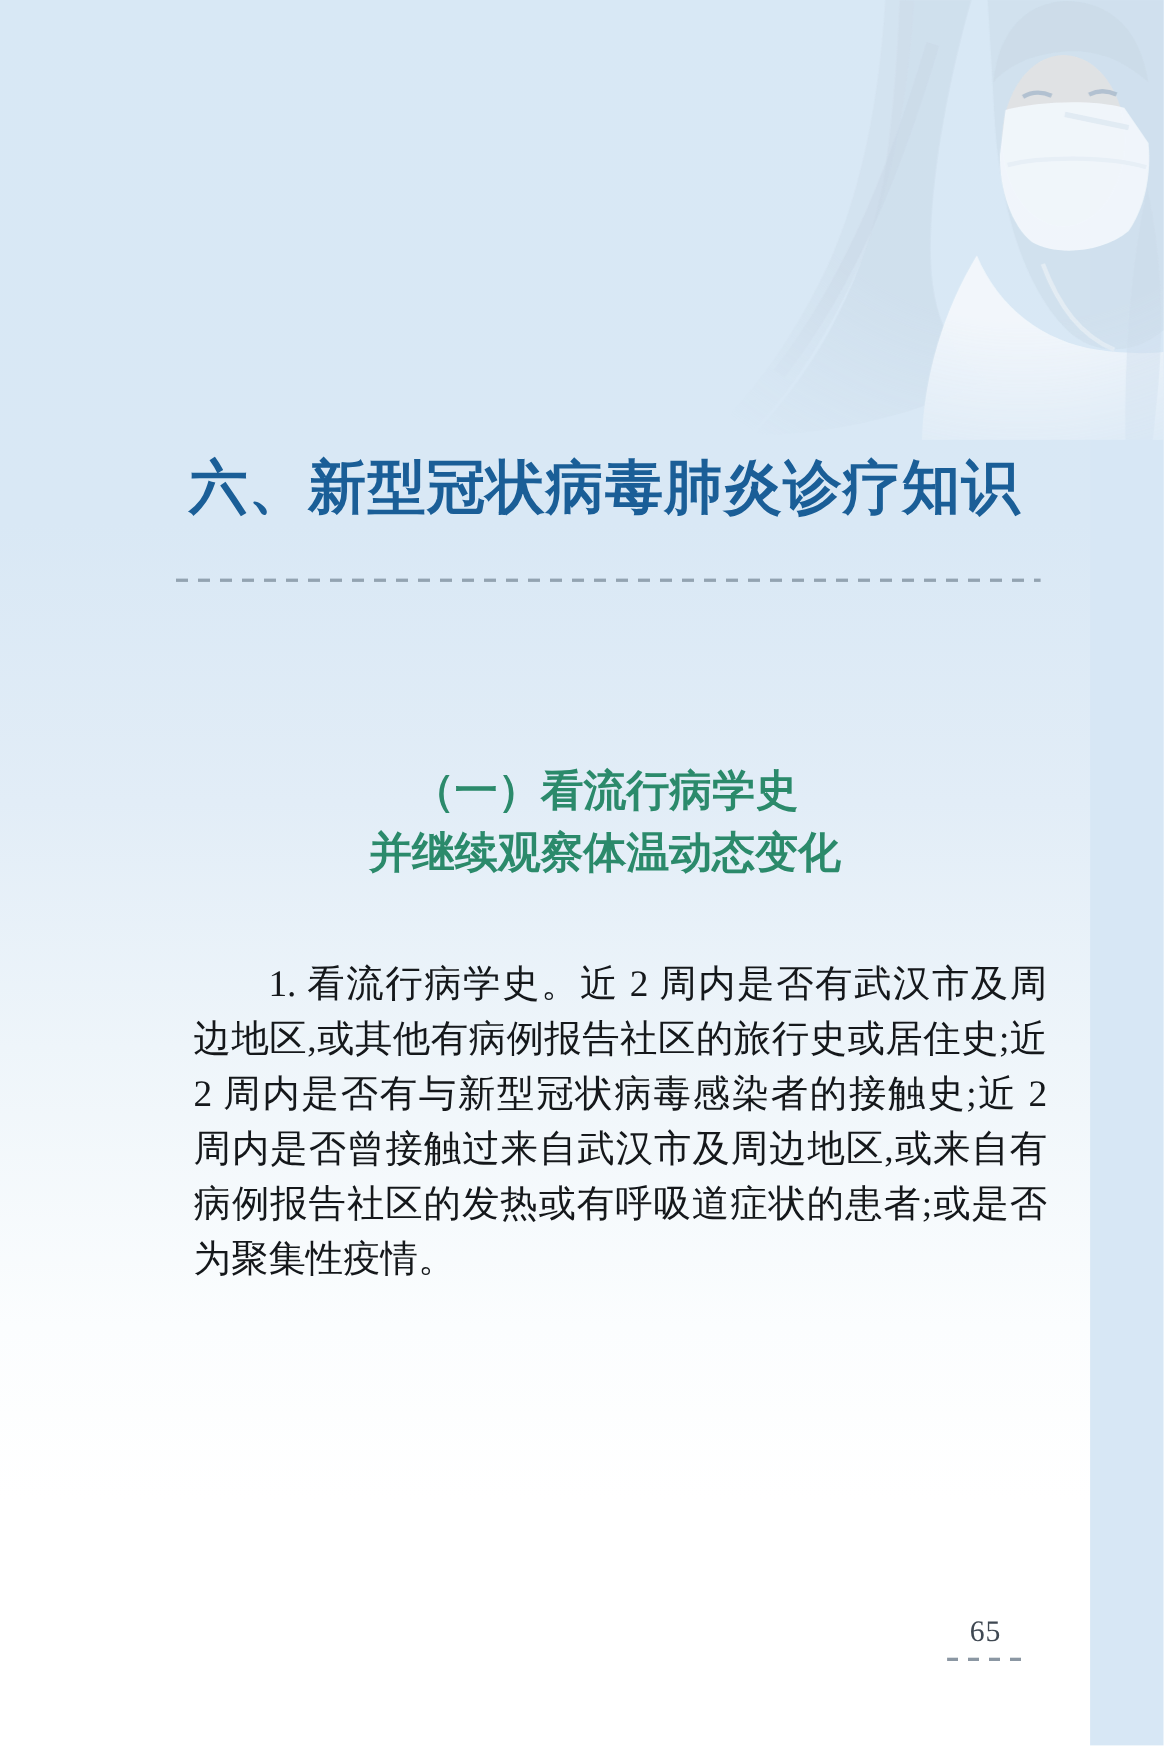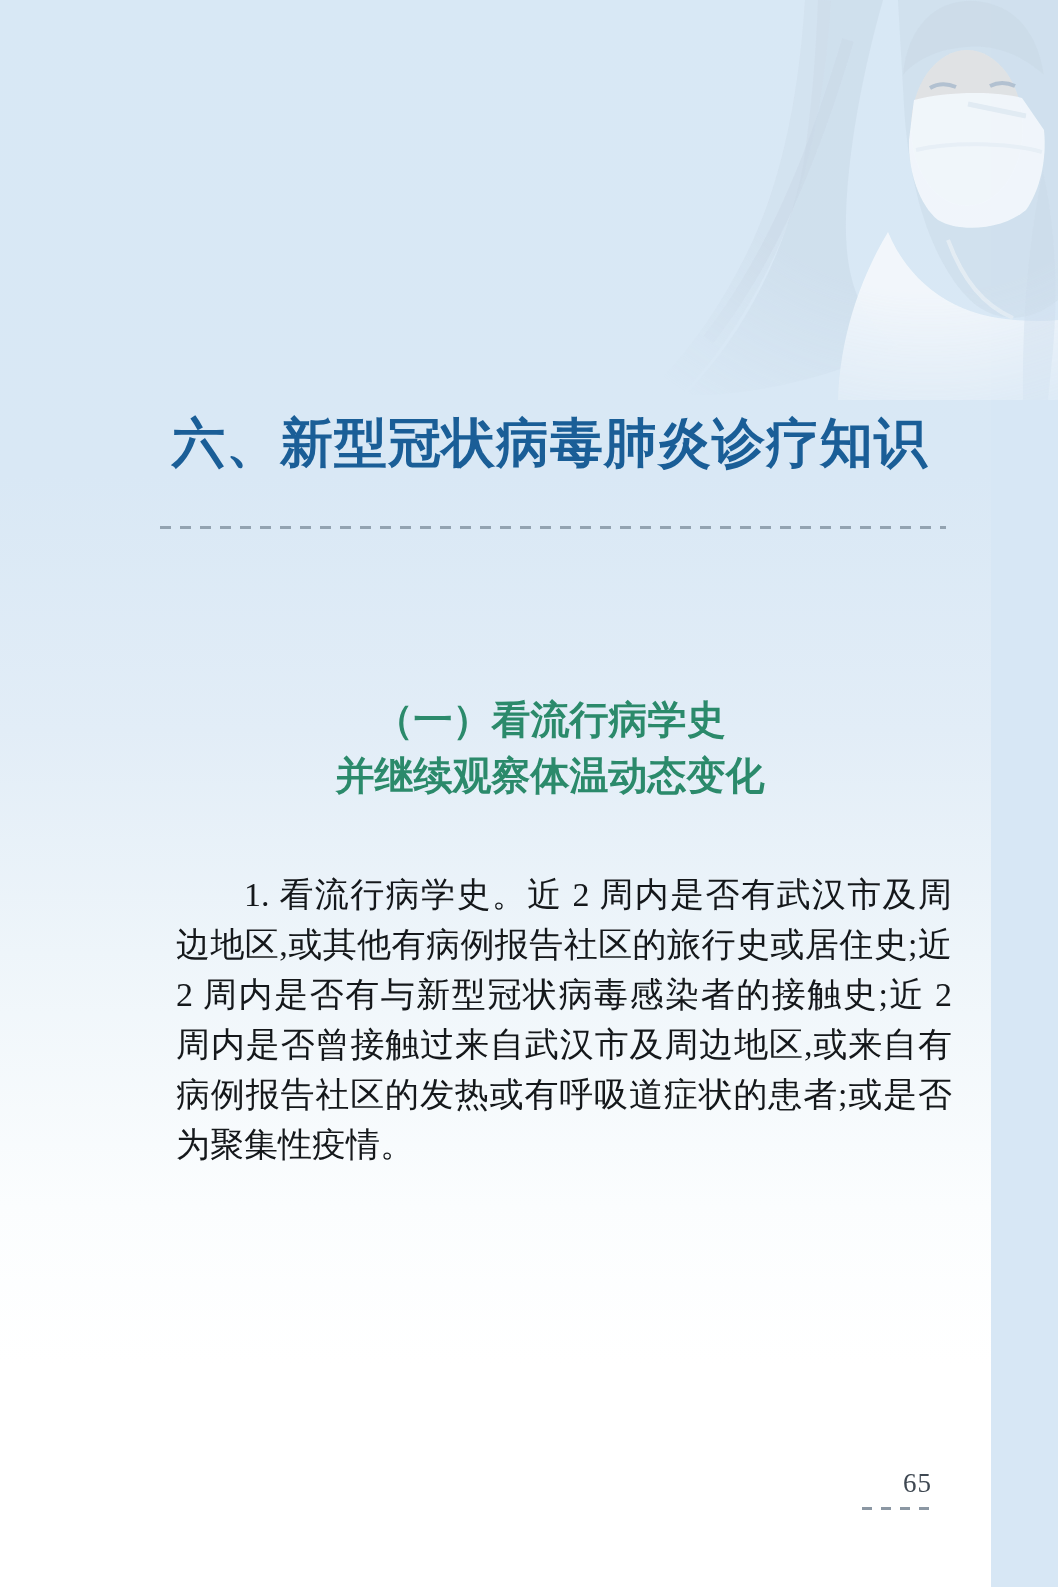--- a/index.html
+++ b/index.html
@@ -77,21 +77,21 @@
     margin-top: 25px;
   }
   .body-text p { margin: 0; text-indent: 2em; }
 
   .page-footer {
     position: absolute;
     top: 1468px; right: 126px;
     width: 72px;
     display: flex;
     flex-direction: column;
-    align-items: flex-end;
+    align-items: center;
   }
   .page-number {
     font-family: "Liberation Serif", serif;
     font-size: 27px;
     letter-spacing: 1px;
     color: #3f4852;
   }
   .page-number-divider {
     margin-top: 8px;
     width: 70px; height: 3px;

